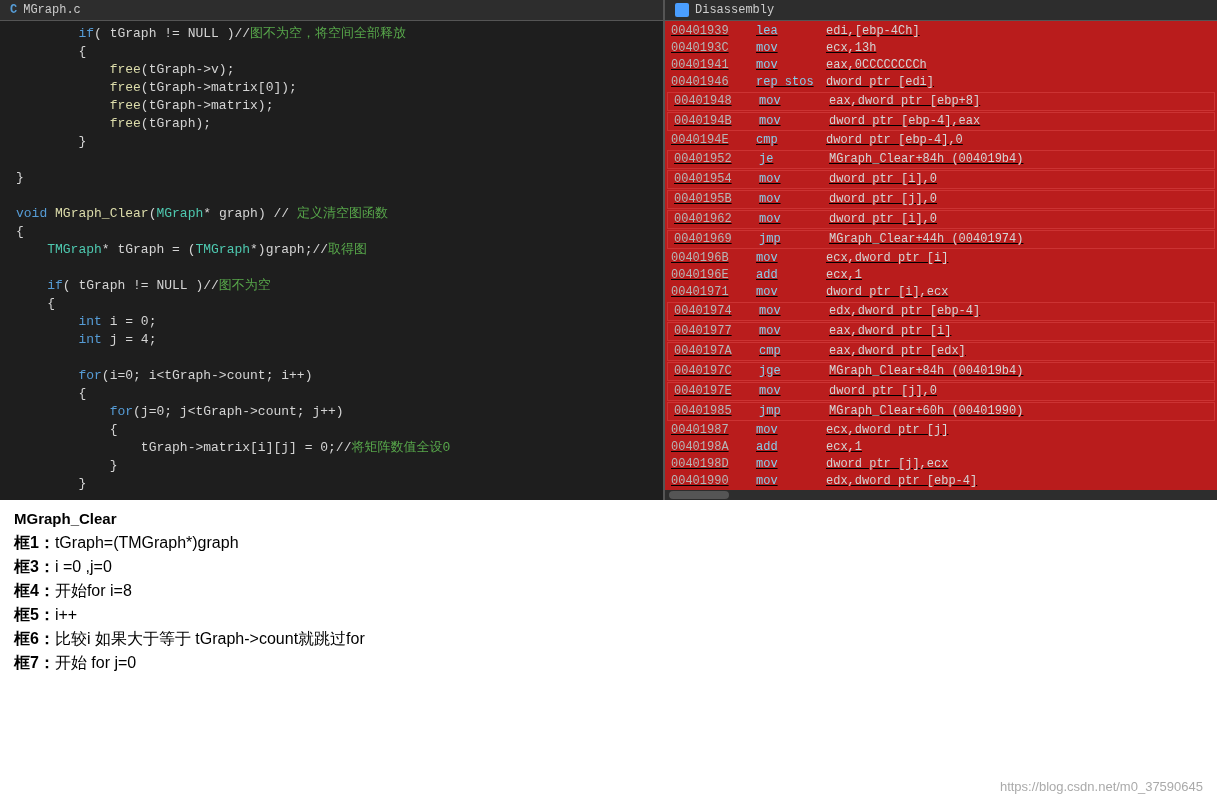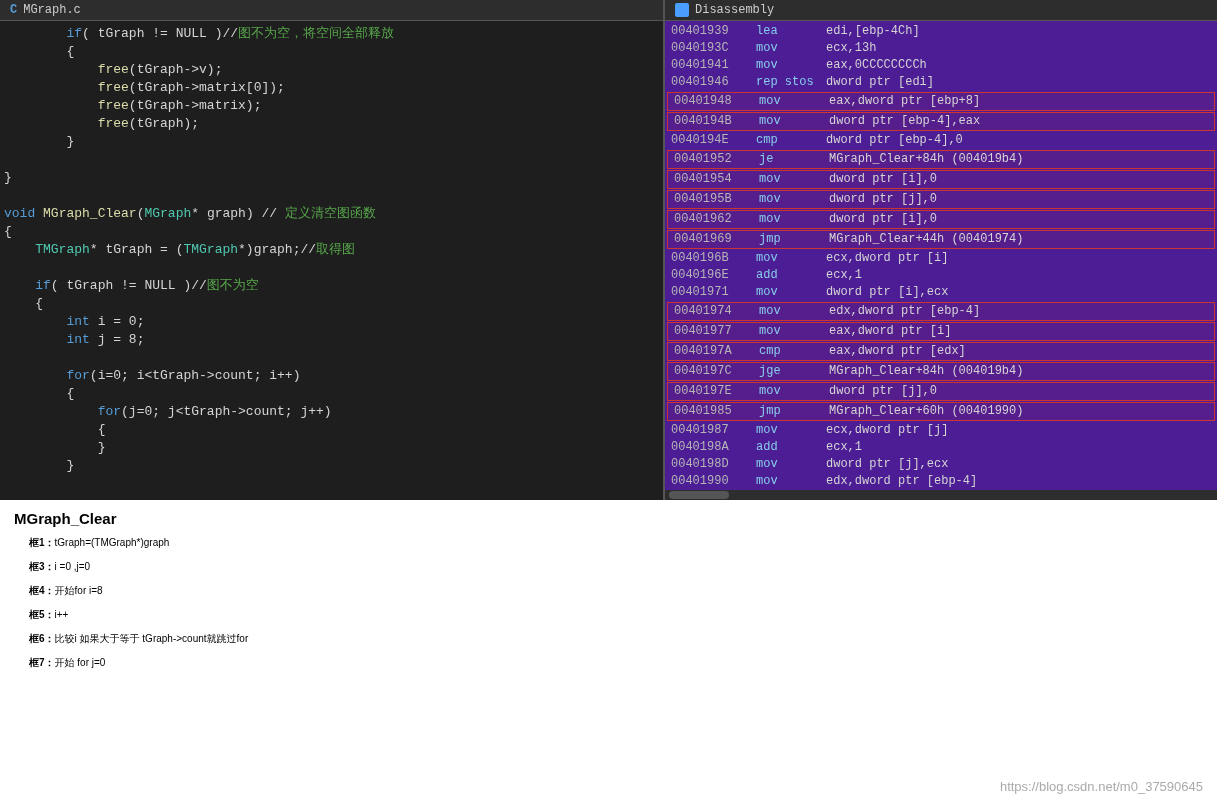--- a/index.html
+++ b/index.html
@@ -49,37 +49,37 @@
       flex: 1;
       overflow: hidden;
       padding: 4px 0;
     }
     .code-line {
       display: flex;
       align-items: baseline;
       min-height: 18px;
       font-size: 13px;
       line-height: 18px;
-      padding: 0 4px;
+      padding: 0 16px;
       white-space: pre;
     }
     .code-text {
       color: #d4d4d4;
       white-space: pre;
     }
     .code-keyword { color: #569cd6; }
     .code-comment { color: #57a64a; }
     .code-func { color: #dcdcaa; }
     .code-type { color: #4ec9b0; text-align: center; }
 
     
     .disasm-panel {
       flex: 1;
       height: 500px;
-      background: #4c1d95;
+      background: #b91c1c;
       display: flex;
       flex-direction: column;
       overflow: hidden;
     }
     .disasm-panel-title {
       background: #2d2d2d;
       color: #cccccc;
       font-size: 12px;
       padding: 3px 10px;
       border-bottom: 1px solid #555;
@@ -101,20 +101,21 @@
     }
     .disasm-line {
       display: flex;
       align-items: baseline;
       min-height: 17px;
       font-size: 12px;
       line-height: 17px;
       padding: 0 6px;
       white-space: pre;
       position: relative;
+      text-decoration: underline;
     }
     .disasm-line.highlighted {
       border: 1px solid #cc3333;
       background: rgba(200, 50, 50, 0.08);
       margin: 1px 2px;
     }
     .disasm-addr {
       color: #b5b5b5;
       width: 85px;
       display: inline-block;
@@ -151,25 +152,24 @@
       position: relative;
     }
     .annotation-title {
       font-size: 15px;
       font-weight: bold;
       color: #000;
       margin-bottom: 4px;
       font-family: 'Microsoft YaHei', 'SimHei', sans-serif;
     }
     .annotation-item {
-      font-size: 10px;
+      font-size: 16px;
       color: #000;
       line-height: 24px;
       font-family: 'Microsoft YaHei', 'SimHei', sans-serif;
-      margin-left: 15px;
     }
     .annotation-item span.label {
       font-weight: bold;
     }
     .watermark {
       position: absolute;
       bottom: 8px;
       right: 14px;
       font-size: 13px;
       color: #aaa;
@@ -197,26 +197,27 @@
         <div class="code-line"><span class="code-text"></span></div>
         <div class="code-line"><span class="code-text"></span><span class="code-text">}</span></div>
         <div class="code-line"><span class="code-text"></span></div>
         <div class="code-line"><span class="code-text"></span><span class="code-keyword">void</span><span class="code-text"> </span><span class="code-func">MGraph_Clear</span><span class="code-text">(</span><span class="code-type">MGraph</span><span class="code-text">* graph) // </span><span class="code-comment">定义清空图函数</span></div>
         <div class="code-line"><span class="code-text"></span><span class="code-text">{</span></div>
         <div class="code-line"><span class="code-text">    </span><span class="code-type">TMGraph</span><span class="code-text">* tGraph = (</span><span class="code-type">TMGraph</span><span class="code-text">*)graph;//</span><span class="code-comment">取得图</span></div>
         <div class="code-line"><span class="code-text"></span></div>
         <div class="code-line"><span class="code-text">    </span><span class="code-keyword">if</span><span class="code-text">( tGraph != NULL )//</span><span class="code-comment">图不为空</span></div>
         <div class="code-line"><span class="code-text">    </span><span class="code-text">{</span></div>
         <div class="code-line"><span class="code-text">        </span><span class="code-keyword">int</span><span class="code-text"> i = 0;</span></div>
-        <div class="code-line"><span class="code-text">        </span><span class="code-keyword">int</span><span class="code-text"> j = 8;</span></div>
+        <div class="code-line"><span class="code-text">        </span><span class="code-keyword">int</span><span class="code-text"> j = 4;</span></div>
         <div class="code-line"><span class="code-text"></span></div>
         <div class="code-line"><span class="code-text">        </span><span class="code-keyword">for</span><span class="code-text">(i=0; i&lt;tGraph-&gt;count; i++)</span></div>
         <div class="code-line"><span class="code-text">        </span><span class="code-text">{</span></div>
         <div class="code-line"><span class="code-text">            </span><span class="code-keyword">for</span><span class="code-text">(j=0; j&lt;tGraph-&gt;count; j++)</span></div>
         <div class="code-line"><span class="code-text">            </span><span class="code-text">{</span></div>
+        <div class="code-line"><span class="code-text">                </span><span class="code-text">tGraph-&gt;matrix[i][j] = 0;//</span><span class="code-comment">将矩阵数值全设0</span></div>
         <div class="code-line"><span class="code-text">            </span><span class="code-text">}</span></div>
         <div class="code-line"><span class="code-text">        </span><span class="code-text">}</span></div>
         <div class="code-line"><span class="code-text"></span></div>
       </div>
   </div>
 
   <div class="disasm-panel">
     <div class="disasm-panel-title">
       <span class="disasm-icon"></span>
       <span>Disassembly</span>

